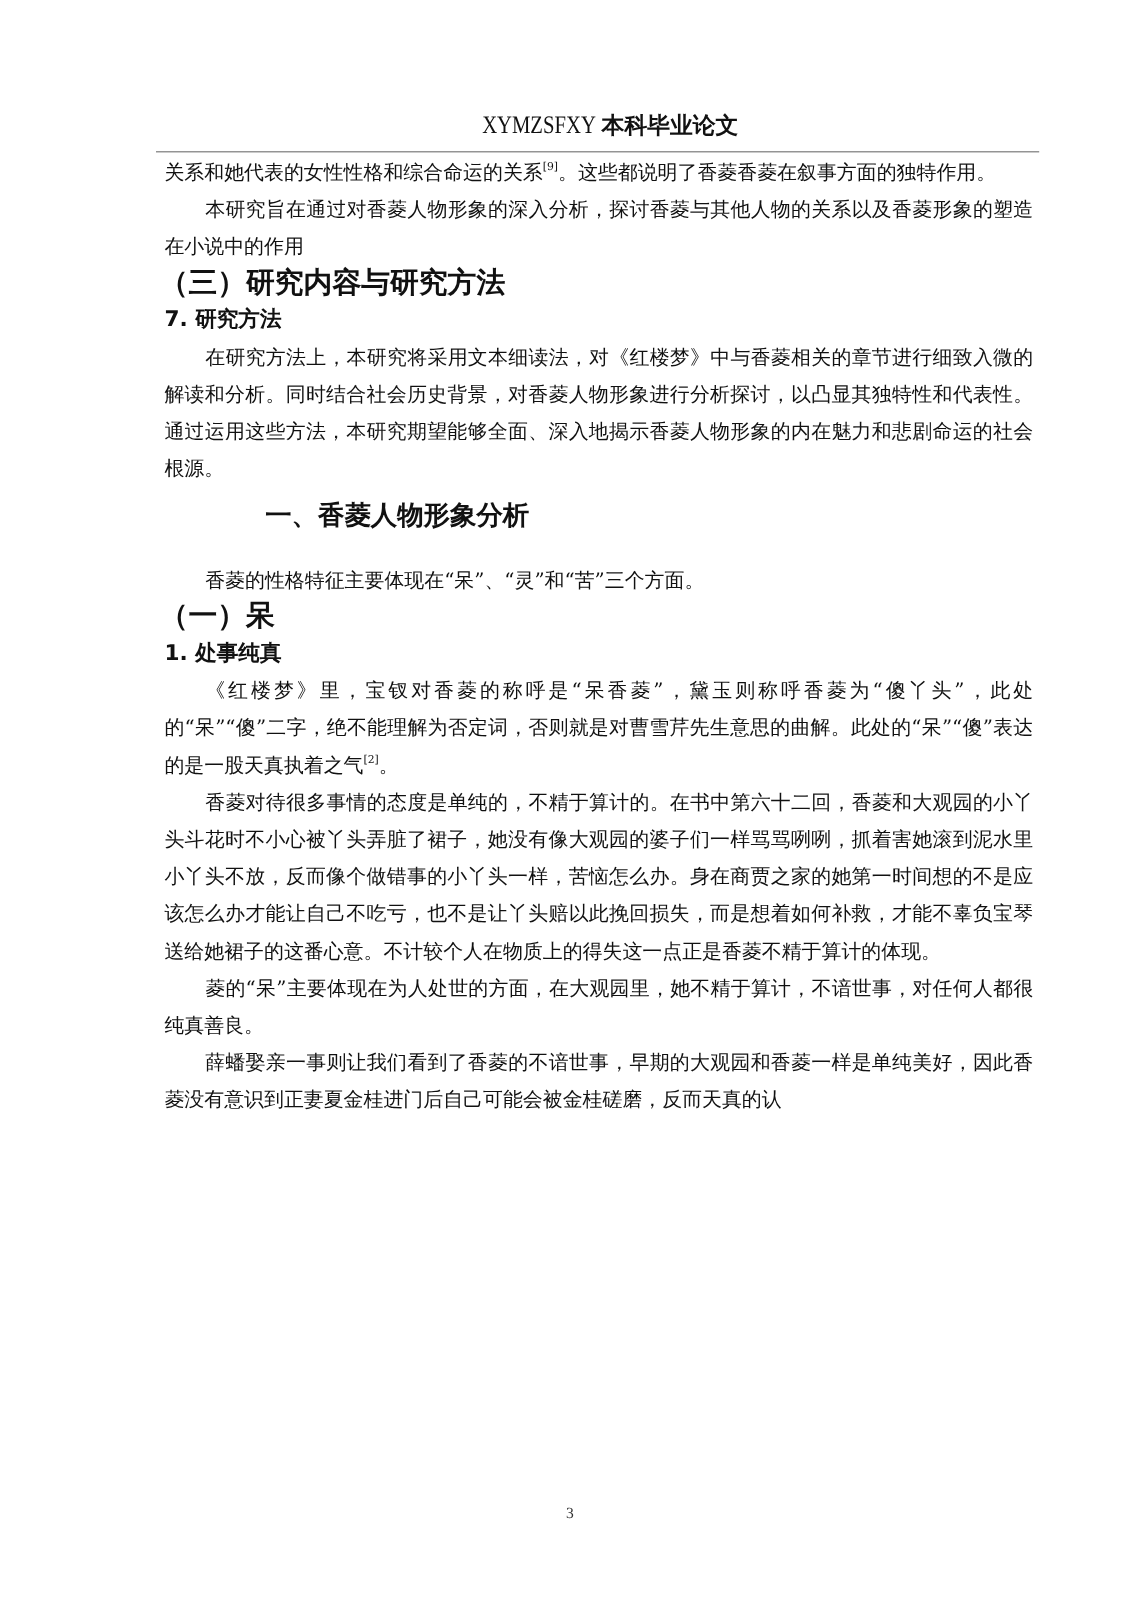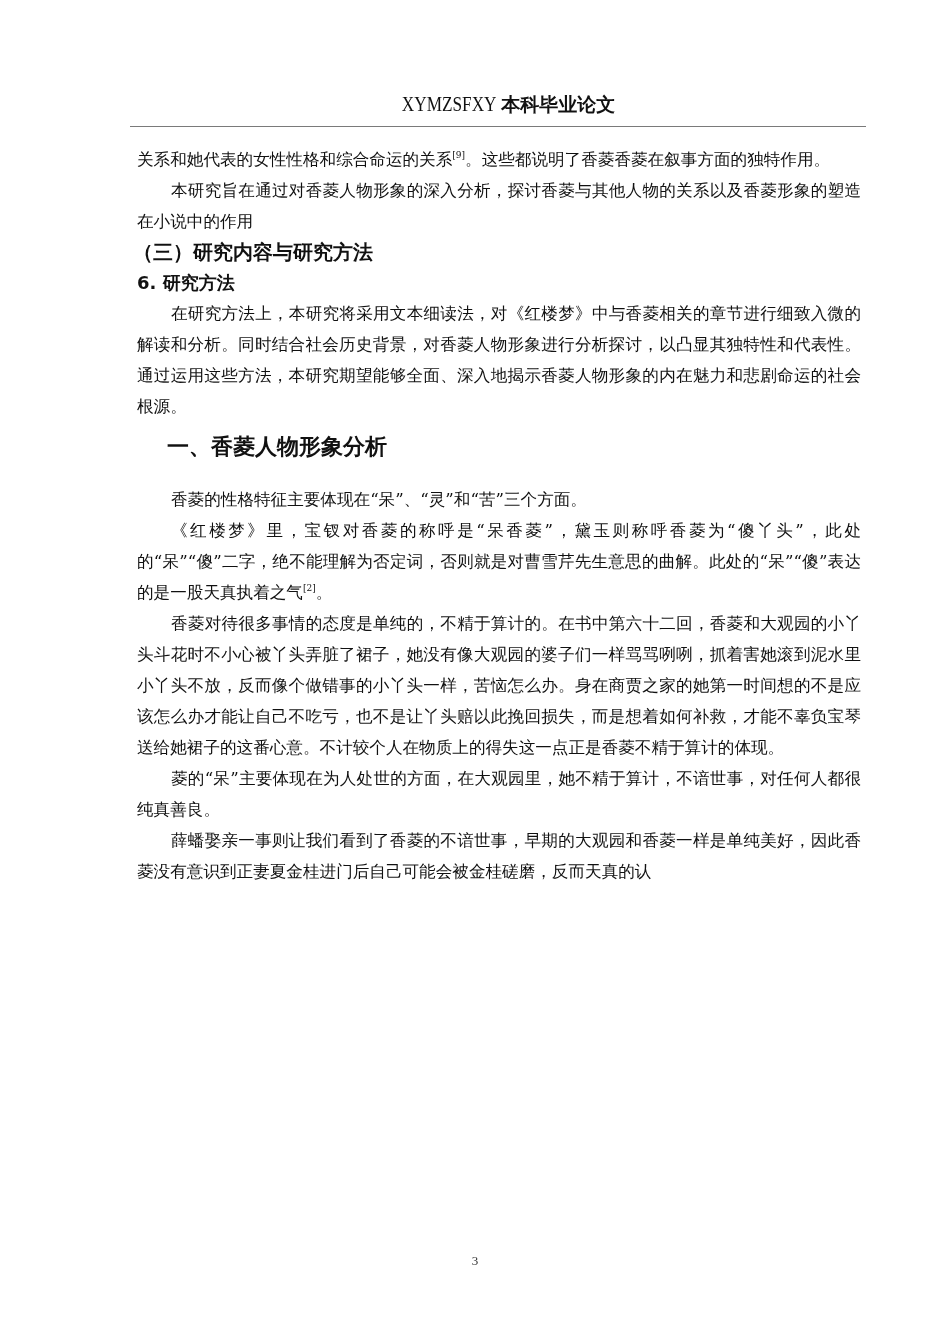--- a/index.html
+++ b/index.html
@@ -15,39 +15,39 @@
     }
     .page-header .hdr-latin {
       font-family: "Liberation Serif", serif;
       font-size: 21px; letter-spacing: 0px;
       transform: scaleX(0.82); display: inline-block; transform-origin: right center;
     }
     .page-header .hdr-cn {
       font-family: Liberation Serif, serif; font-weight: bold; font-size: 19px;
     }
     .body-text {
-      position: absolute; left: 137px; top: 144px; width: 724px;
+      position: absolute; left: 137px; top: 128px; width: 724px;
     }
     .p {
       font-size: 16.6px; line-height: 31px; margin: 0;
       text-align: justify; text-justify: inter-character;
     }
     .p.indent { text-indent: 34px; }
     .sup { font-size: 9px; vertical-align: 7px; line-height: 0; }
     .h2 {
       font-family: Liberation Sans, sans-serif;
-      font-size: 20px; line-height: 30px; margin: 0; margin-left: -4px;
+      font-size: 24px; line-height: 30px; margin: 0; margin-left: -4px;
     }
     .h3 {
       font-family: "DejaVu Sans", "Liberation Sans", sans-serif;
       font-size: 18px; line-height: 31px; margin: 0;
     }
     .h1 {
       font-family: "DejaVu Sans", "Liberation Sans", sans-serif;
-      font-size: 22px; line-height: 30px; margin: 10px 0 0 30px;
+      font-size: 22px; line-height: 30px; margin: 10px 0 0 84px;
     }
     .gap { height: 22px; }
     .page-number {
       position: absolute; top: 1253px; left: 0; width: 950px; text-align: center;
       font-family: "Liberation Serif", serif; font-size: 13px; color: #333;
     }
   </style>
 </head>
 <body>
 
@@ -57,28 +57,30 @@
 </div>
 
 <div class="body-text">
   <p class="p"><span>关系和她代表的女性性格和综合命运的关系</span><span class="sup">[9]</span><span>。这些都说明了香菱香菱在叙事方面的独特作用。</span></p>
 
   <p class="p indent">本研究旨在通过对香菱人物形象的深入分析，探讨香菱与其他人物的关系以及香菱形象的塑造在小说中的作用</p>
 
   <h2 class="h2">（三）研究内容与研究方法</h2>
 
 
-  <h3 class="h3">6. 研究方法</h3>
+  <h3 class="h3">7. 研究方法</h3>
   <p class="p indent">在研究方法上，本研究将采用文本细读法，对《红楼梦》中与香菱相关的章节进行细致入微的解读和分析。同时结合社会历史背景，对香菱人物形象进行分析探讨，以凸显其独特性和代表性。通过运用这些方法，本研究期望能够全面、深入地揭示香菱人物形象的内在魅力和悲剧命运的社会根源。</p>
 
   <h1 class="h1">一、香菱人物形象分析</h1>
   <div class="gap"></div>
 
   <p class="p indent">香菱的性格特征主要体现在“呆”、“灵”和“苦”三个方面。</p>
 
+  <h2 class="h2">（一）呆</h2>
 
+  <h3 class="h3">1. 处事纯真</h3>
   <p class="p indent"><span>《红楼梦》里，宝钗对香菱的称呼是“呆香菱”，黛玉则称呼香菱为“傻丫头”，此处的“呆”“傻”二字，绝不能理解为否定词，否则就是对曹雪芹先生意思的曲解。此处的“呆”“傻”表达的是一股天真执着之气</span><span class="sup">[2]</span><span>。</span></p>
   <p class="p indent">香菱对待很多事情的态度是单纯的，不精于算计的。在书中第六十二回，香菱和大观园的小丫头斗花时不小心被丫头弄脏了裙子，她没有像大观园的婆子们一样骂骂咧咧，抓着害她滚到泥水里小丫头不放，反而像个做错事的小丫头一样，苦恼怎么办。身在商贾之家的她第一时间想的不是应该怎么办才能让自己不吃亏，也不是让丫头赔以此挽回损失，而是想着如何补救，才能不辜负宝琴送给她裙子的这番心意。不计较个人在物质上的得失这一点正是香菱不精于算计的体现。</p>
   <p class="p indent">菱的“呆”主要体现在为人处世的方面，在大观园里，她不精于算计，不谙世事，对任何人都很纯真善良。</p>
   <p class="p indent">薛蟠娶亲一事则让我们看到了香菱的不谙世事，早期的大观园和香菱一样是单纯美好，因此香菱没有意识到正妻夏金桂进门后自己可能会被金桂磋磨，反而天真的认</p>
 </div>
 
 <div class="page-number">3</div>
 
 </body></html>

